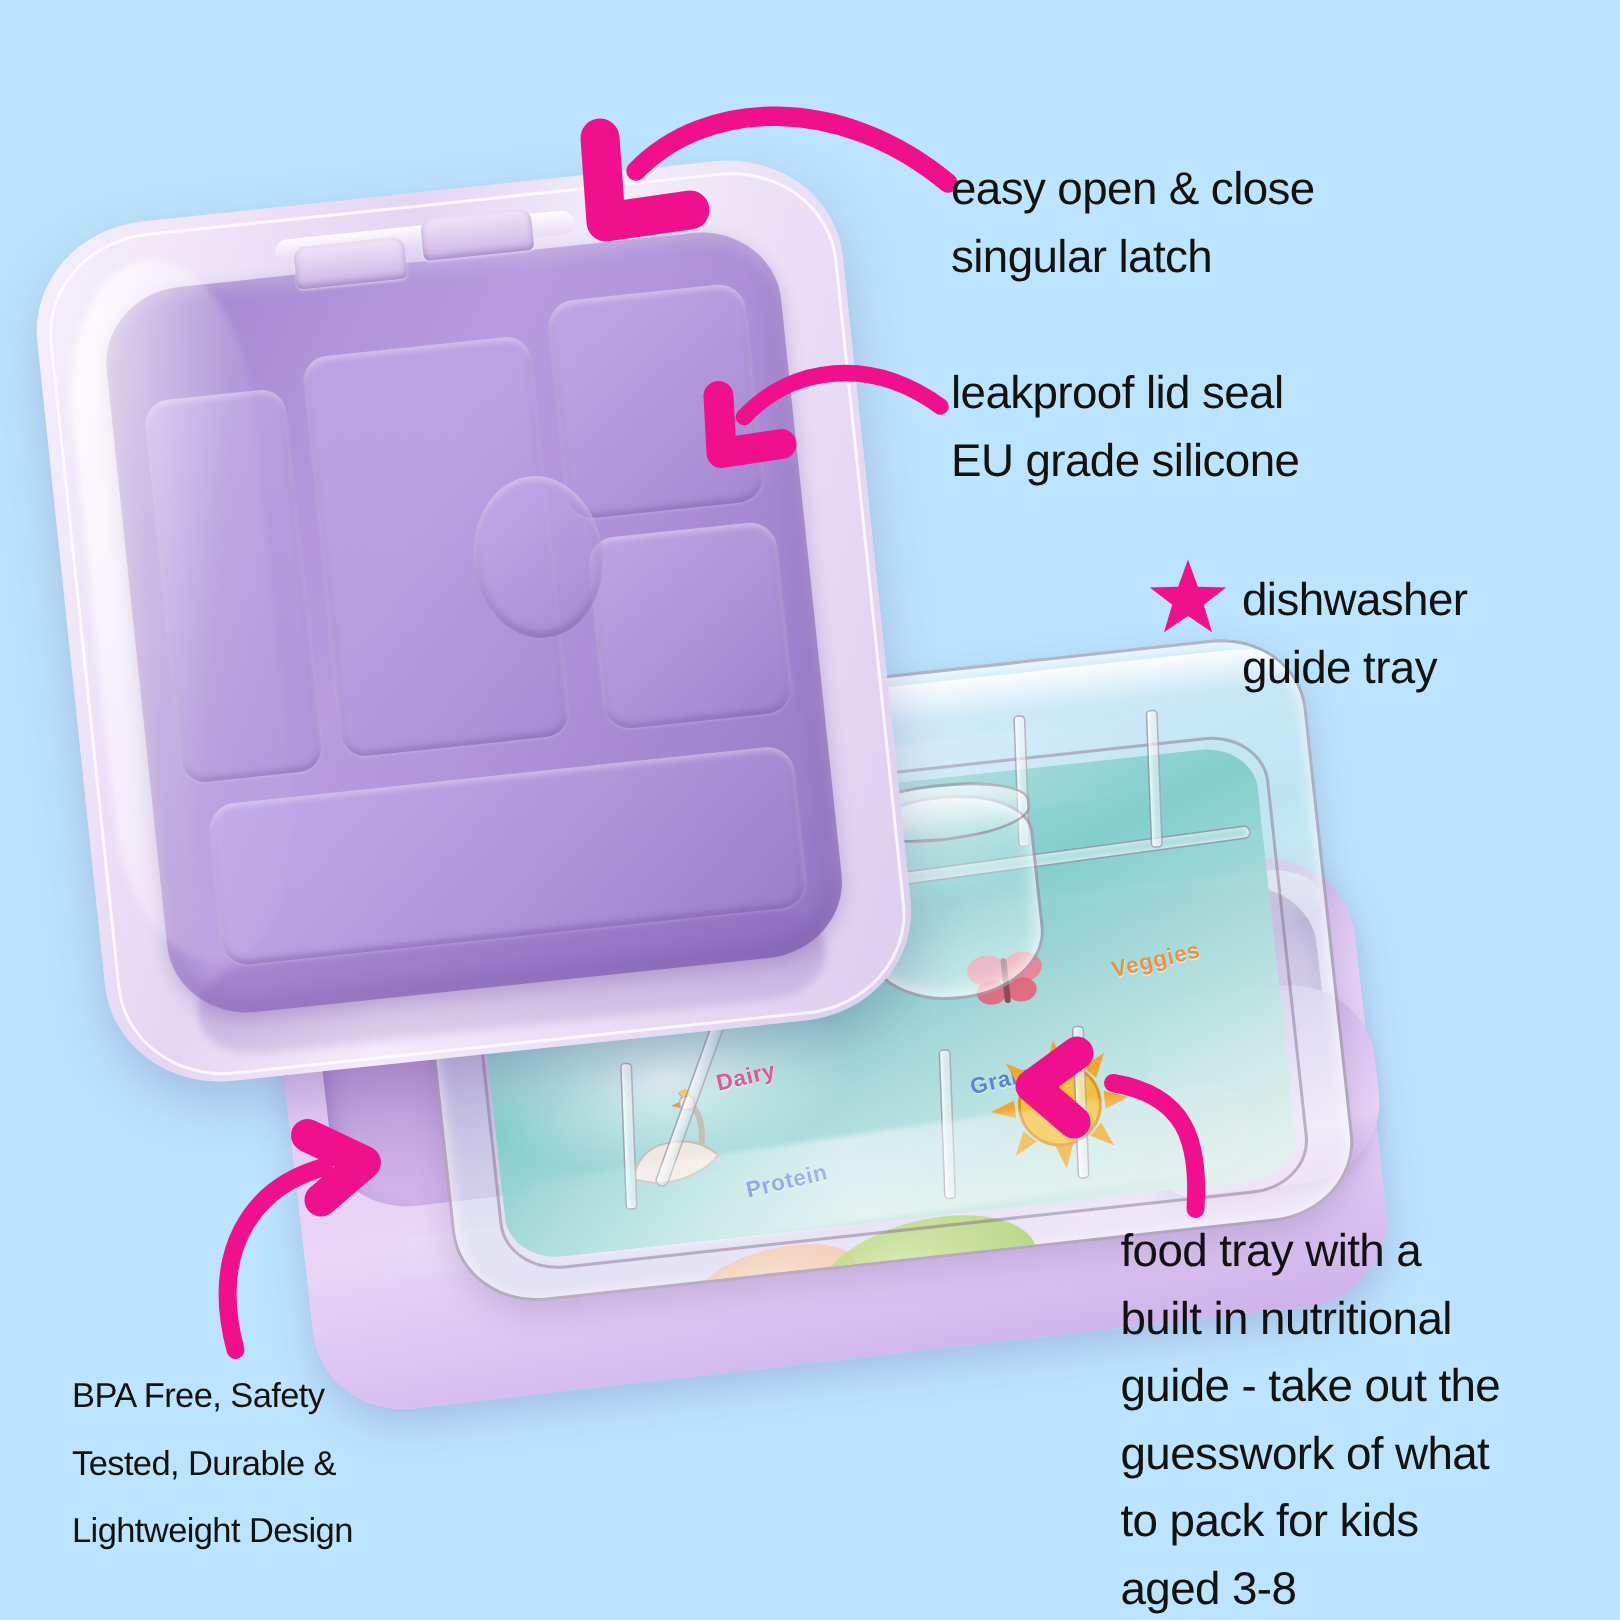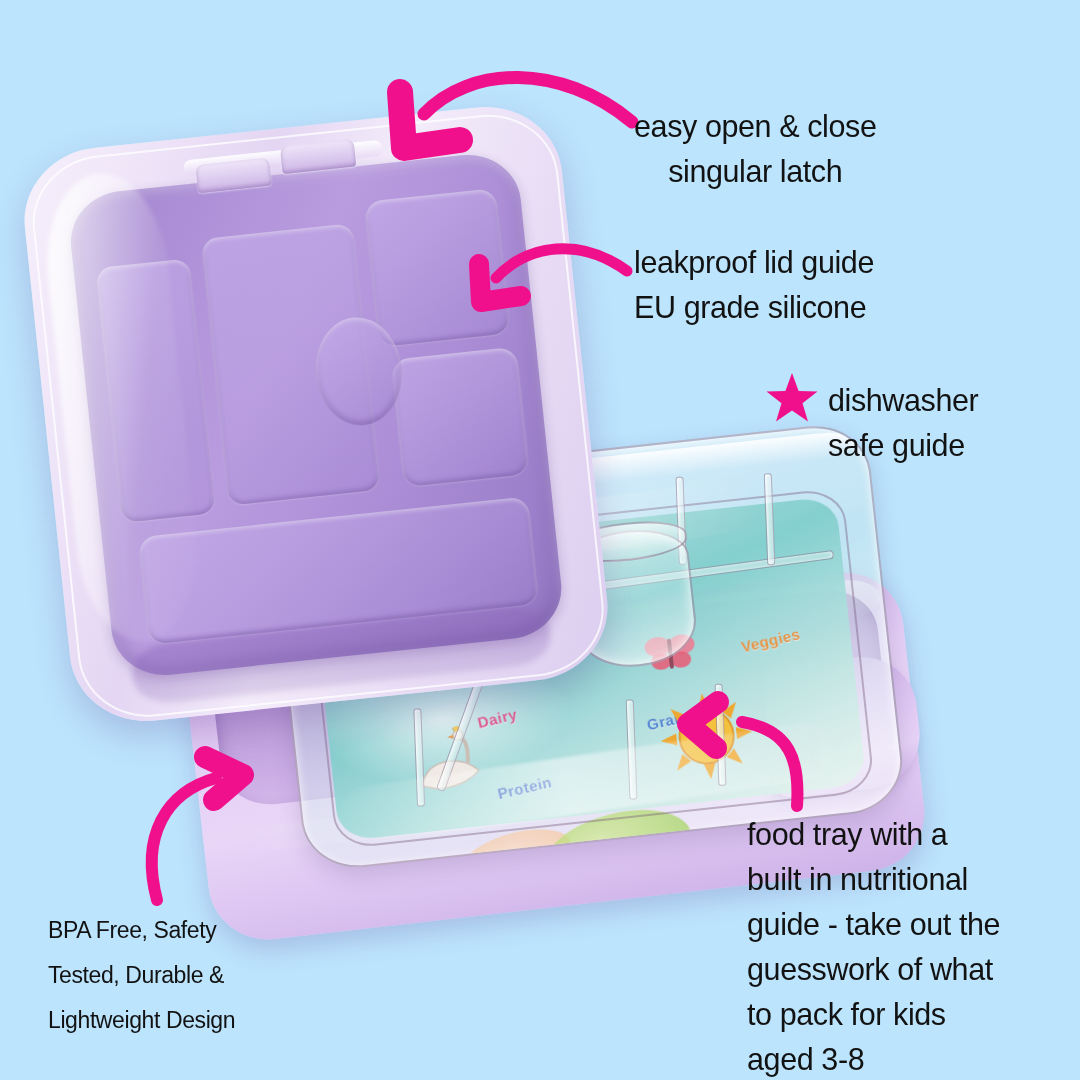--- a/index.html
+++ b/index.html
@@ -14,21 +14,21 @@
 
   
   .anno{
     position:absolute;
     color:#121212;
     font-family:"Liberation Sans",sans-serif;
     font-weight:400;
     letter-spacing:-0.4px;
     white-space:pre-line;
   }
-  #anno-latch{left:634px;top:104px;font-size:30.5px;line-height:45px;text-align:center;}
+  #anno-latch{left:634px;top:104px;font-size:30.5px;line-height:45px;}
   #anno-seal{left:634px;top:240px;font-size:30.5px;line-height:45px;}
   #anno-dish{left:828px;top:378px;font-size:30.5px;line-height:45px;}
   #anno-bpa{left:48px;top:908px;font-size:23px;line-height:45px;}
   #anno-tray{left:747px;top:812px;font-size:30.5px;line-height:45px;}
 
   
   #star-dishwasher{left:766px;top:372px;width:52px;height:52px;}
 
   
   #arrows{position:absolute;left:0;top:0;width:1080px;height:1080px;pointer-events:none;}
@@ -394,25 +394,25 @@
     </g>
   </svg>
 
   <svg id="star-dishwasher" class="layer" viewBox="0 0 52 52">
     <path d="M26 1 L32.6 19.1 L51.5 19.6 L36.5 31.2 L42 49.5 L26 38.6 L10 49.5 L15.5 31.2 L0.5 19.6 L19.4 19.1 Z" fill="#f0108c"></path>
   </svg>
 
   <div class="anno" id="anno-latch">easy open &amp; close
 singular latch</div>
 
-  <div class="anno" id="anno-seal">leakproof lid guide
+  <div class="anno" id="anno-seal">leakproof lid seal
 EU grade silicone</div>
 
   <div class="anno" id="anno-dish">dishwasher
-safe guide</div>
+guide tray</div>
 
   <div class="anno" id="anno-tray">food tray with a
 built in nutritional
 guide - take out the
 guesswork of what
 to pack for kids
 aged 3-8</div>
 
   <div class="anno" id="anno-bpa">BPA Free, Safety
 Tested, Durable &amp;

